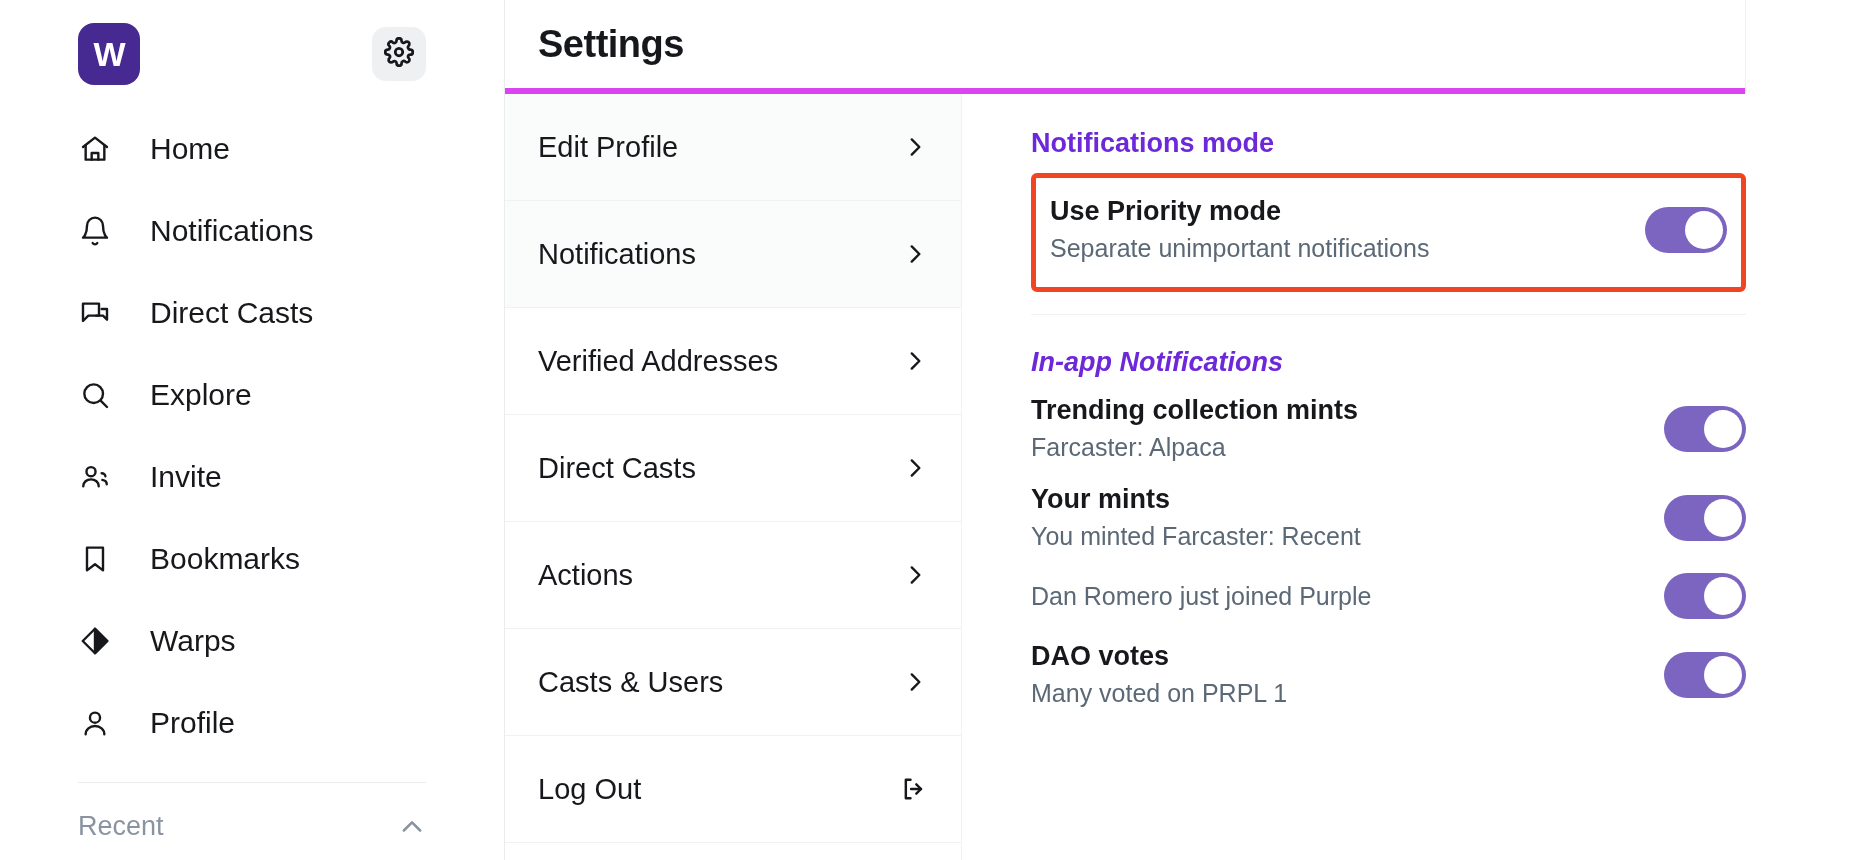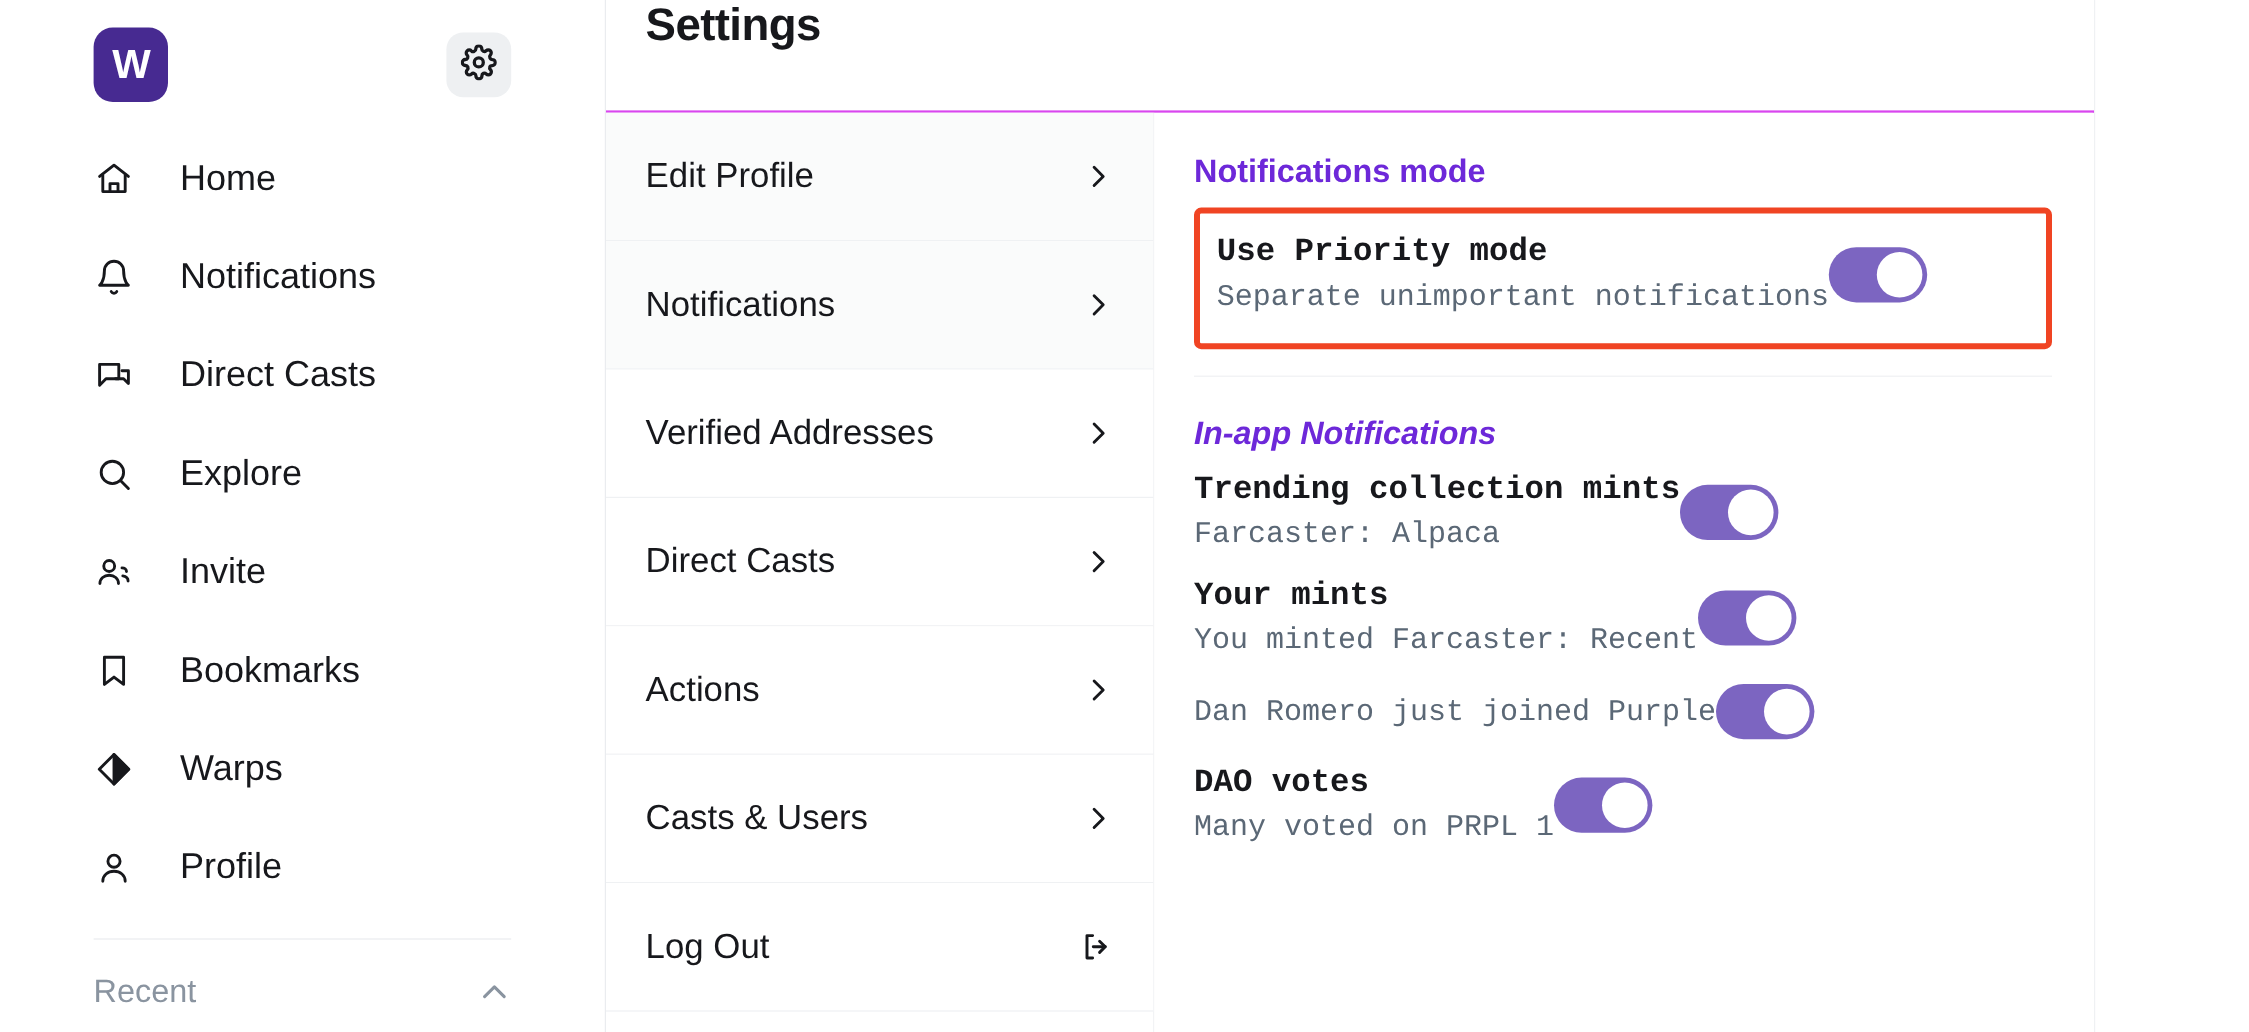--- a/index.html
+++ b/index.html
@@ -85,32 +85,32 @@
     width: 1240px;
     flex: 0 0 1240px;
     height: 860px;
     display: flex;
     flex-direction: column;
     background: #fff;
   }
   .settings-header {
     height: 94px;
     display: flex;
-    align-items: flex-start;
+    align-items: center;
     padding-left: 33px;
-    border-bottom: 2px solid #d946ef;
+    border-bottom: 6px solid #d946ef;
     flex: 0 0 94px;
   }
   .settings-title {
     font-size: 38px;
     font-weight: 700;
     color: #17181c;
     letter-spacing: -0.5px;
   }
-  .settings-body { display: flex; flex: 1 1 auto; min-height: 0; }
+  .settings-body { display: flex; flex: 1 1 auto; min-height: 0; gap: 36px; }
 
   
   .menu-col {
     width: 457px;
     flex: 0 0 457px;
     border-right: 1px solid #eff1f3;
     background: #fff;
   }
   .menu-item {
     height: 107px;
@@ -144,23 +144,22 @@
 
   .highlight-box {
     margin-top: 14px;
     border: 5px solid #f04423;
     border-radius: 6px;
     padding: 12px 0 18px 0;
   }
   .toggle-row {
     display: flex;
     align-items: center;
-    justify-content: flex-start;
+    justify-content: space-between;
     padding: 6px 14px 6px 14px;
-    font-family: Liberation Mono, monospace;
   }
   .toggle-row.plain { padding: 11px 0 11px 0; }
   .row-texts { display: flex; flex-direction: column; gap: 7px; }
   .row-title { font-size: 27px; font-weight: 700; color: #17181c; }
   .row-sub { font-size: 25px; color: #5b6876; }
 
   .toggle {
     width: 82px; height: 46px;
     border-radius: 23px;
     background: #7c65c1;

